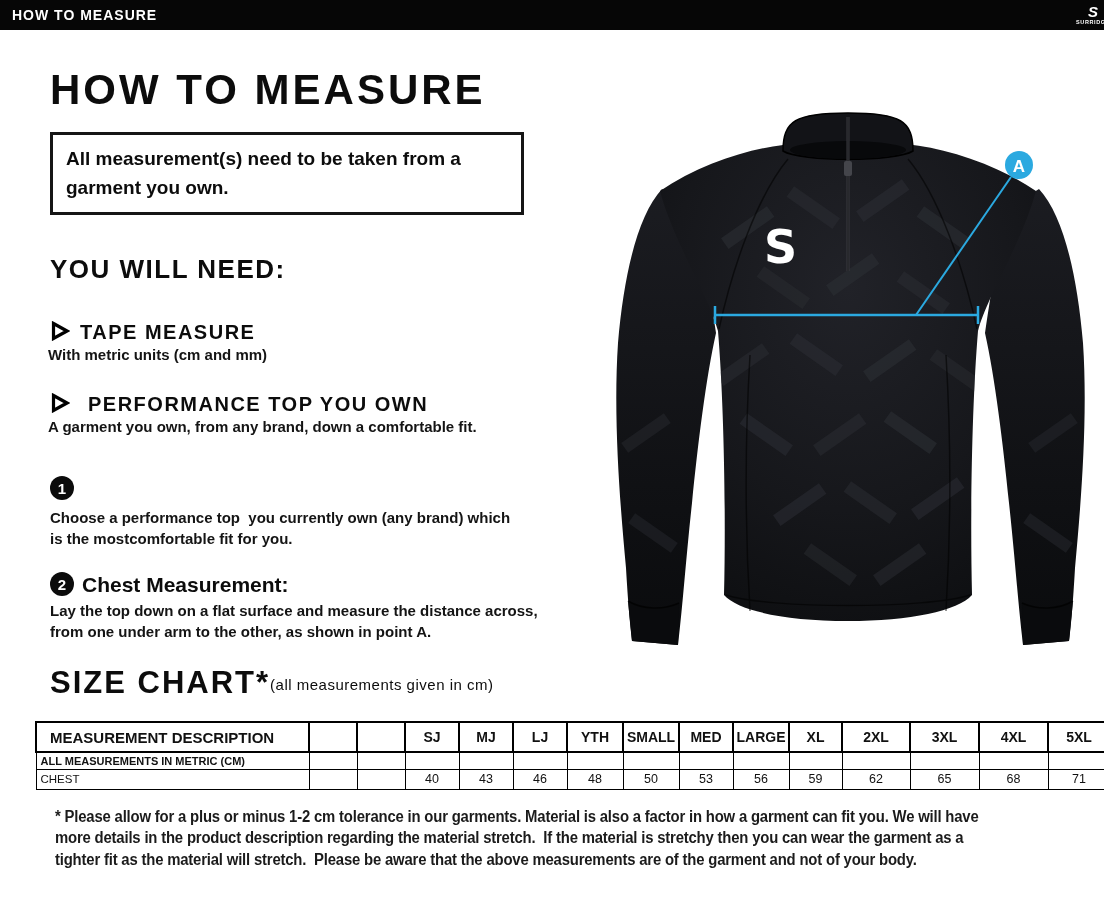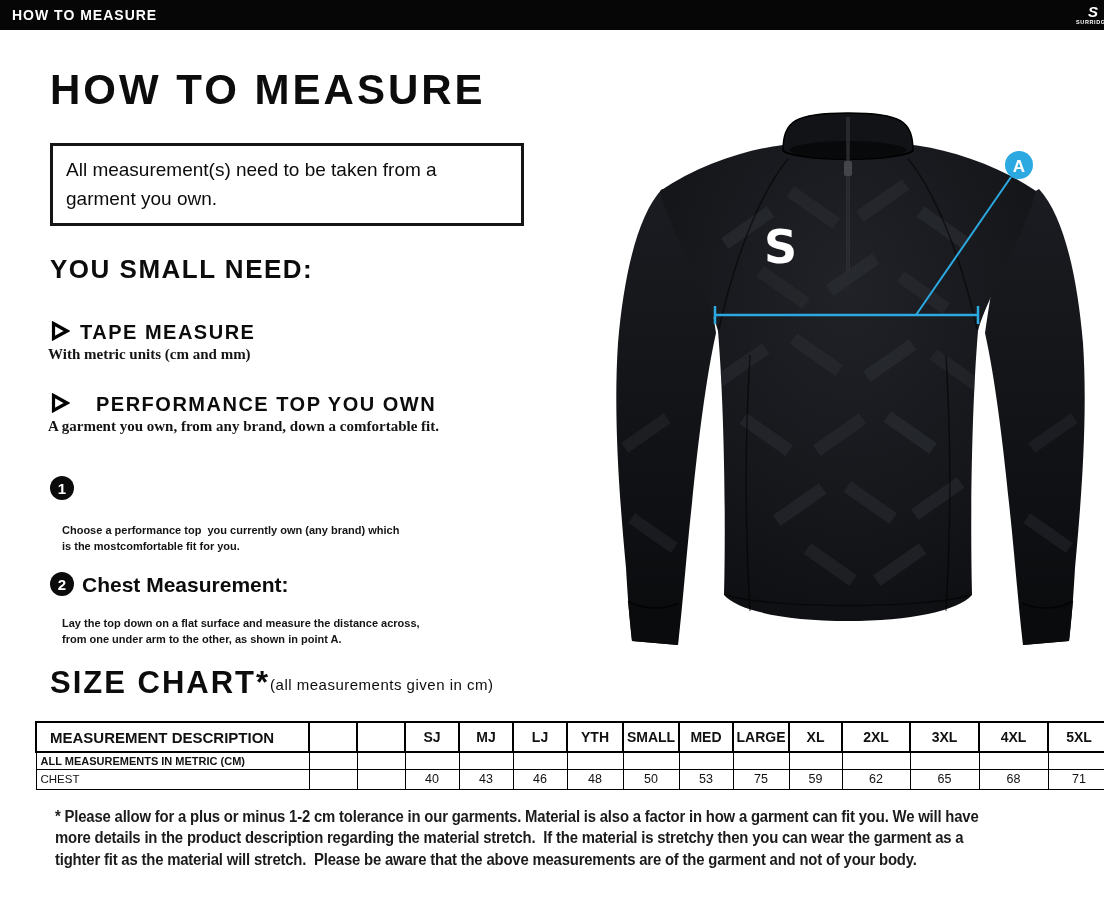--- a/index.html
+++ b/index.html
@@ -11,34 +11,34 @@
   .topbar { position:absolute; left:0; top:0; width:1120px; height:30px; background:#060606;
             display:flex; align-items:center; }
   .topbar-title { color:#fff; font-weight:bold; font-size:14px; letter-spacing:1px; padding-left:12px; }
   .brand { position:absolute; right:4px; top:1px; width:46px; height:28px; display:flex;
            flex-direction:column; align-items:center; justify-content:center; }
   .brand-s { color:#fff; font-weight:bold; font-size:15px; line-height:14px; font-style:italic; }
   .brand-name { color:#fff; font-weight:bold; font-size:5.5px; letter-spacing:0.6px; line-height:7px; }
 
   
   .h1 { position:absolute; left:50px; top:66px; font-size:42px; font-weight:bold; letter-spacing:3px; color:#0c0c0c; }
-  .notice { position:absolute; left:50px; top:143px; width:474px; border:3px solid #151515;
-            padding:10px 13px; font-size:19px; font-weight:normal; line-height:1.5; white-space:pre-wrap; color:#0c0c0c; }
+  .notice { position:absolute; left:50px; top:132px; width:474px; border:3px solid #151515;
+            padding:10px 13px; font-size:19px; font-weight:bold; line-height:1.5; white-space:pre-wrap; color:#0c0c0c; }
   .need-h { position:absolute; left:50px; top:254px; font-size:26px; font-weight:bold; letter-spacing:1.5px; color:#0c0c0c; }
 
   .need-item-title { position:absolute; font-size:20px; font-weight:bold; letter-spacing:1.5px; color:#0c0c0c; }
-  .need-item-sub { position:absolute; font-size:15px; font-weight:bold; color:#141414;font-family:Liberation Serif, serif; }
+  .need-item-sub { position:absolute; font-size:15px; font-weight:bold; color:#141414; }
   .tri-icon { position:absolute; width:20px; height:20px; }
 
   .step-circle { position:absolute; left:50px; width:24px; height:24px; border-radius:50%;
                  background:#0b0b0b; color:#fff; font-size:15px; font-weight:bold;
                  display:flex; align-items:center; justify-content:center; }
   .step-title { position:absolute; left:82px; font-size:21px; font-weight:bold; color:#0c0c0c; }
-  .step-body { position:absolute; left:62px; width:580px; font-size:11px; font-weight:bold;
-               line-height:1.42; color:#141414; white-space:pre-wrap;margin-top:16px; }
+  .step-body { position:absolute; left:50px; width:580px; font-size:15px; font-weight:bold;
+               line-height:1.42; color:#141414; white-space:pre-wrap; }
 
   .sizechart-h { position:absolute; left:50px; top:665px; font-size:31px; font-weight:bold;
                  letter-spacing:2px; color:#0c0c0c; }
   .sizechart-sub { font-size:15px; font-weight:normal; letter-spacing:0.5px; vertical-align:3px; }
 
   
   .chart-table { position:absolute; left:35px; top:721px; width:1058px; border-collapse:collapse;
                  table-layout:fixed; background:#fff; }
   .chart-table th { border:2px solid #000; font-size:14px; font-weight:bold; height:30px;
                     text-align:center; overflow:hidden; }
@@ -66,32 +66,32 @@
       <span class="brand-s">S</span>
       <span class="brand-name">SURRIDGE</span>
     </div>
   </div>
 
   <div class="h1">HOW TO MEASURE</div>
 
   <div class="notice">All measurement(s) need to be taken from a
 garment you own.</div>
 
-  <div class="need-h">YOU SMALL NEED:</div>
+  <div class="need-h">YOU WILL NEED:</div>
 
   <svg class="tri-icon" style="left:50px; top:321px;" viewBox="0 0 20 20">
     <path d="M3.5 2.5 L17 10 L3.5 17.5 Z" fill="#fff" stroke="#000" stroke-width="3.2" stroke-linejoin="miter"></path>
   </svg>
   <div class="need-item-title" style="left:80px; top:321px;">TAPE MEASURE</div>
   <div class="need-item-sub" style="left:48px; top:346px;">With metric units (cm and mm)</div>
 
   <svg class="tri-icon" style="left:50px; top:393px;" viewBox="0 0 20 20">
     <path d="M3.5 2.5 L17 10 L3.5 17.5 Z" fill="#fff" stroke="#000" stroke-width="3.2" stroke-linejoin="miter"></path>
   </svg>
-  <div class="need-item-title" style="left:96px; top:393px;">PERFORMANCE TOP YOU OWN</div>
+  <div class="need-item-title" style="left:88px; top:393px;">PERFORMANCE TOP YOU OWN</div>
   <div class="need-item-sub" style="left:48px; top:418px;">A garment you own, from any brand, down a comfortable fit.</div>
 
   <div class="step-circle" style="top:476px;">1</div>
   <div class="step-body" style="top:507px;">Choose a performance top  you currently own (any brand) which
 is the mostcomfortable fit for you.</div>
 
   <div class="step-circle" style="top:572px;">2</div>
   <div class="step-title" style="top:573px;">Chest Measurement:</div>
   <div class="step-body" style="top:600px;">Lay the top down on a flat surface and measure the distance across,
 from one under arm to the other, as shown in point A.</div>
@@ -156,21 +156,21 @@
     <tr class="r-chest">
       <td class="c-desc">CHEST</td>
       <td></td>
       <td></td>
       <td>40</td>
       <td>43</td>
       <td>46</td>
       <td>48</td>
       <td>50</td>
       <td>53</td>
-      <td>75</td>
+      <td>56</td>
       <td>59</td>
       <td>62</td>
       <td>65</td>
       <td>68</td>
       <td>71</td>
     </tr>
   </tbody>
     </table>
 
   <div class="footnote">* Please allow for a plus or minus 1-2 cm tolerance in our garments. Material is also a factor in how a garment can fit you. We will have

